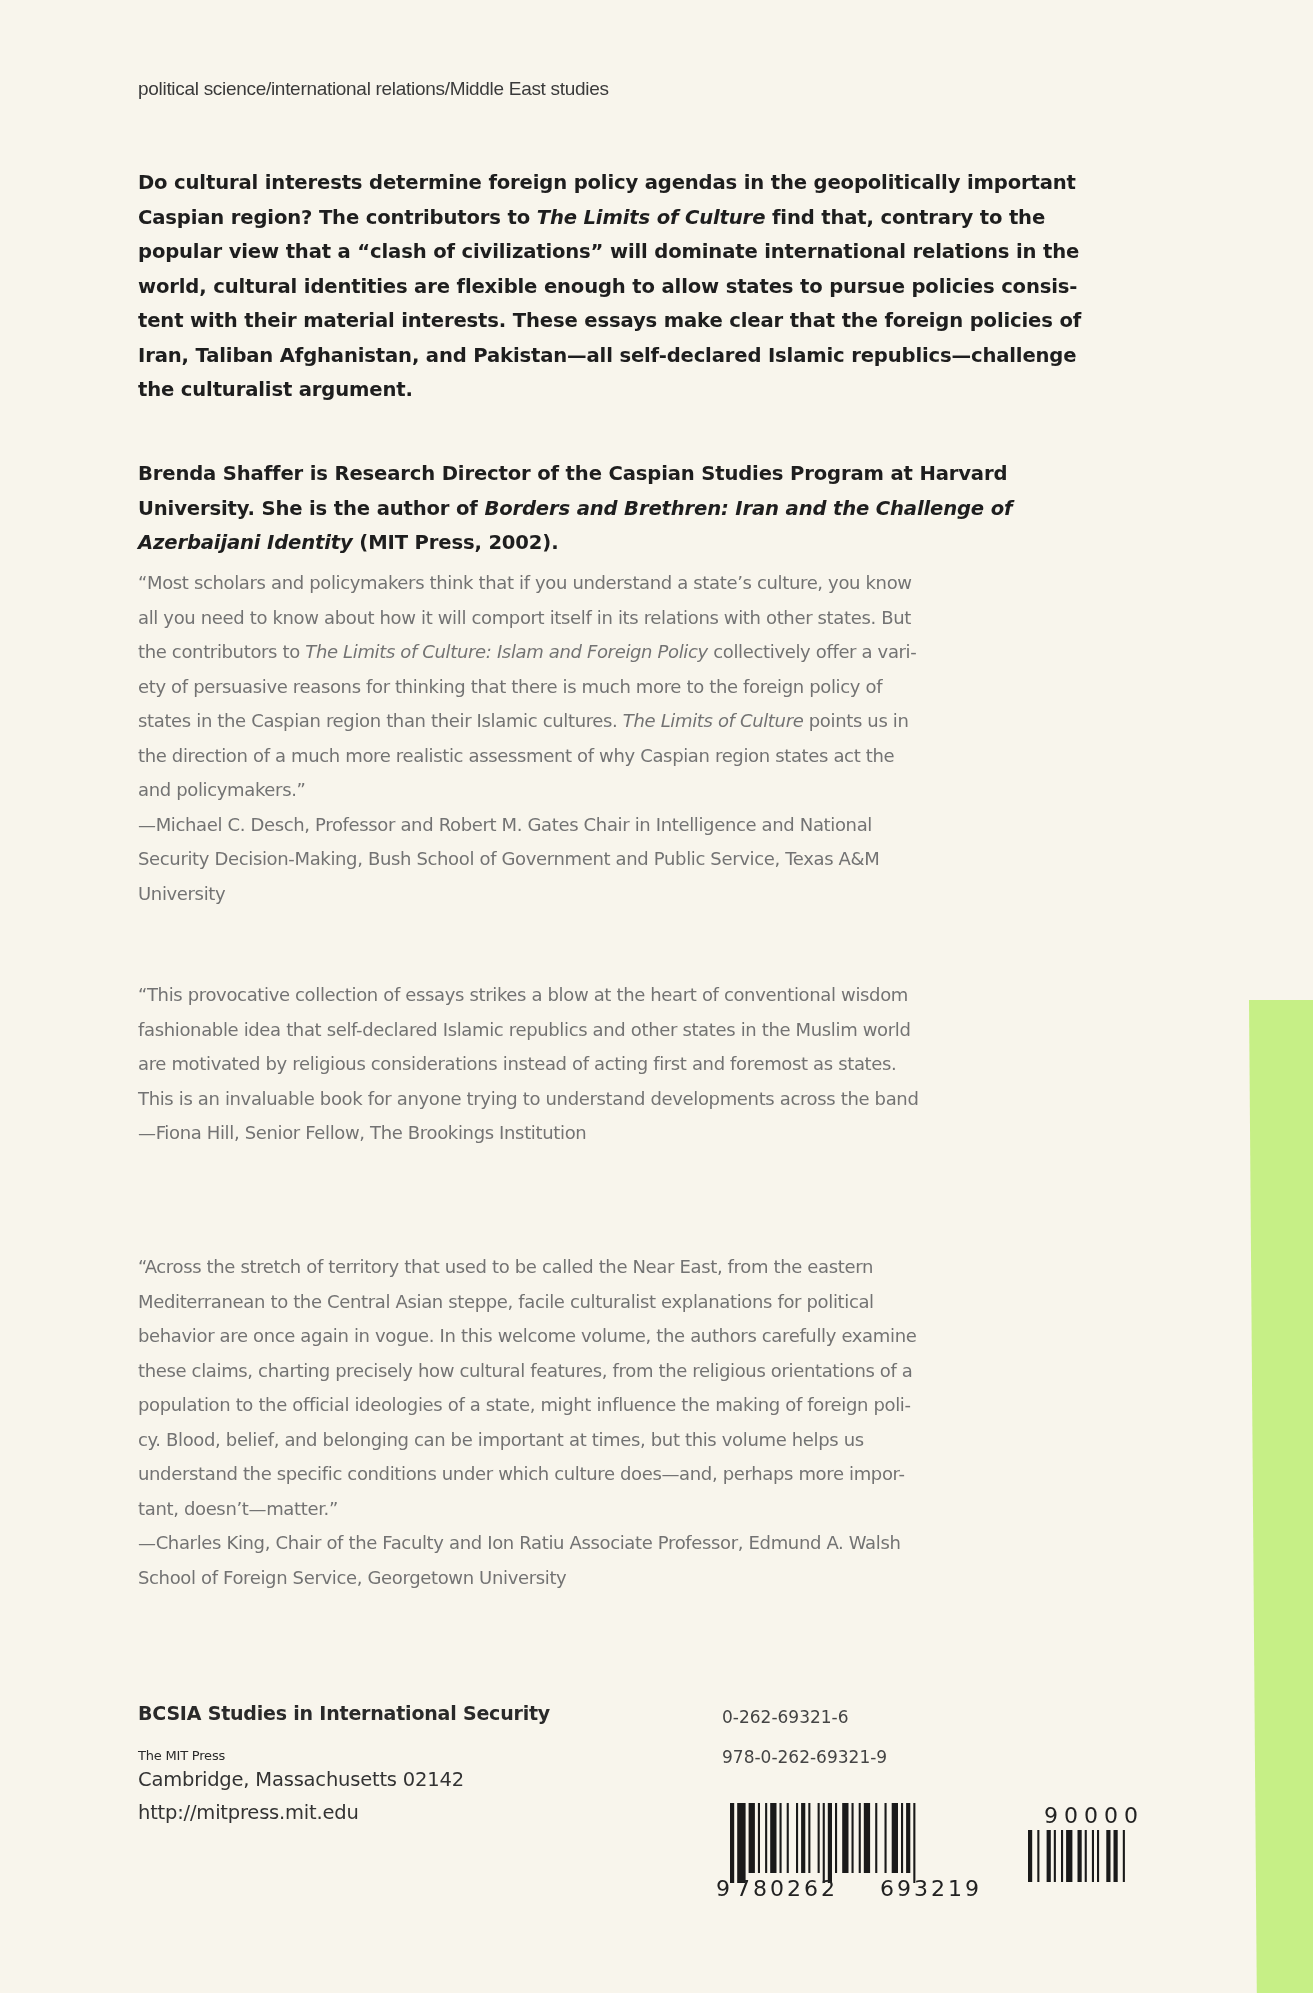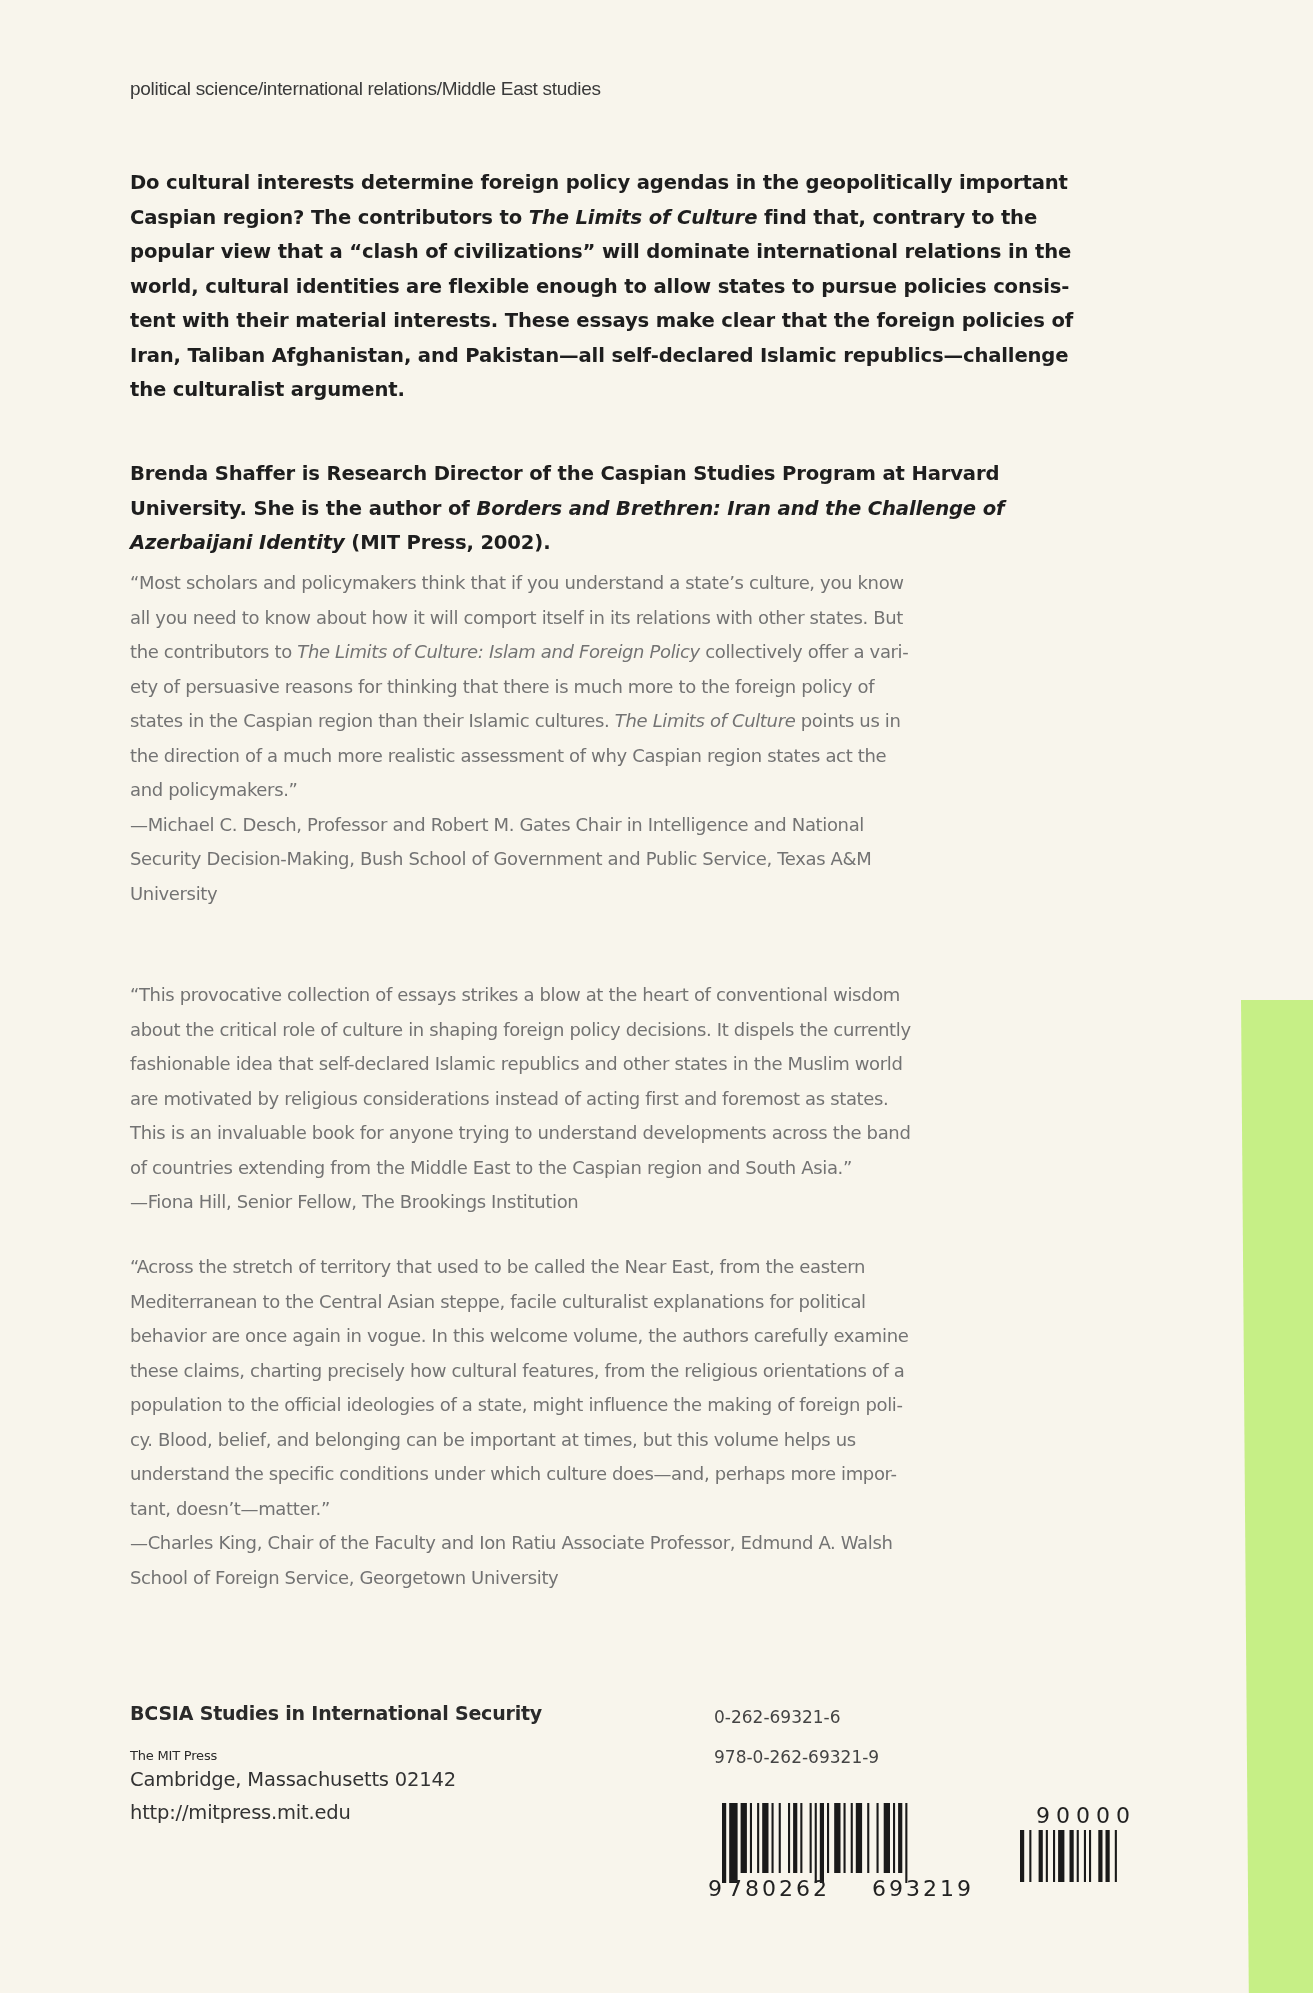--- a/index.html
+++ b/index.html
@@ -2,21 +2,21 @@
 <html><head>
 <meta charset="utf-8">
 <style>
   html, body { margin:0; padding:0; }
   body {
     width:1313px; height:1993px; position:relative; overflow:hidden;
     background:#f8f5ec;
     font-family:"DejaVu Sans", "Liberation Sans", sans-serif;
     color:#2a2a2a;
   }
-  .page { position:absolute; left:0; top:0; width:1050px; height:1993px; }
+  .page { position:absolute; left:8px; top:0; width:1050px; height:1993px; }
   .category {
     position:absolute; left:130px; top:78px;
     font-size:19px; color:#3a3a3a; letter-spacing:-0.3px;
     font-family:"Liberation Sans", sans-serif;
   }
   .block {
     position:absolute; left:130px; width:1010px;
     font-size:21.5px; line-height:34.5px;
   }
   .lead {
@@ -87,25 +87,23 @@
       <span class="line">ety of persuasive reasons for thinking that there is much more to the foreign policy of</span>
       <span class="line">states in the Caspian region than their Islamic cultures. <i>The Limits of Culture</i> points us in</span>
       <span class="line">the direction of a much more realistic assessment of why Caspian region states act the</span>
       <span class="line">and policymakers.”</span>
       <span class="line">—Michael C. Desch, Professor and Robert M. Gates Chair in Intelligence and National</span>
       <span class="line">Security Decision-Making, Bush School of Government and Public Service, Texas A&amp;M</span>
       <span class="line">University</span>
     </div>
   <div class="block quote q2">
       <span class="line">“This provocative collection of essays strikes a blow at the heart of conventional wisdom</span>
-      <span class="line">about the critical role of culture in shaping foreign policy decisions. It dispels the currently</span>
       <span class="line">fashionable idea that self-declared Islamic republics and other states in the Muslim world</span>
       <span class="line">are motivated by religious considerations instead of acting first and foremost as states.</span>
       <span class="line">This is an invaluable book for anyone trying to understand developments across the band</span>
-      <span class="line">of countries extending from the Middle East to the Caspian region and South Asia.”</span>
       <span class="line">—Fiona Hill, Senior Fellow, The Brookings Institution</span>
     </div>
   <div class="block quote q3">
       <span class="line">“Across the stretch of territory that used to be called the Near East, from the eastern</span>
       <span class="line">Mediterranean to the Central Asian steppe, facile culturalist explanations for political</span>
       <span class="line">behavior are once again in vogue. In this welcome volume, the authors carefully examine</span>
       <span class="line">these claims, charting precisely how cultural features, from the religious orientations of a</span>
       <span class="line">population to the official ideologies of a state, might influence the making of foreign poli-</span>
       <span class="line">cy. Blood, belief, and belonging can be important at times, but this volume helps us</span>
       <span class="line">understand the specific conditions under which culture does—and, perhaps more impor-</span>

